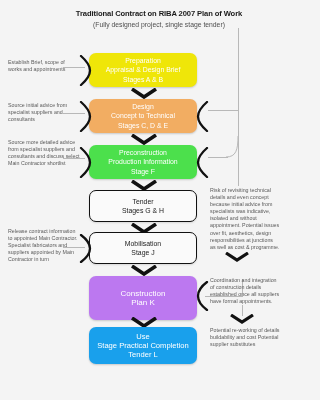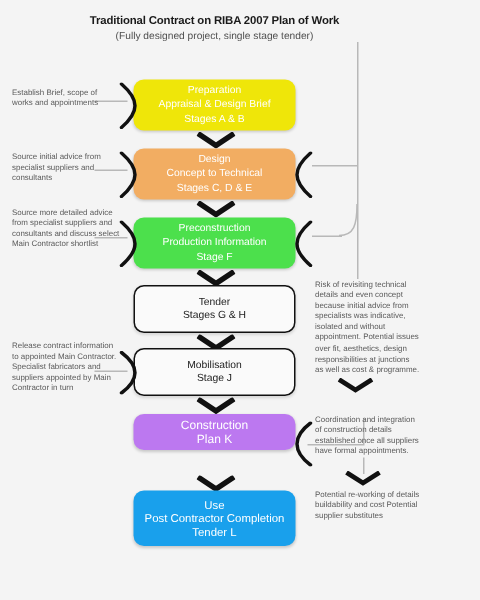--- a/index.html
+++ b/index.html
@@ -7,21 +7,21 @@
     width:286px;height:400px;
     background:#f4f4f4;
     font-family:"Liberation Sans", sans-serif;
     position:relative;
     overflow:hidden;
     color:#4a4a4a;
   }
   #canvas{position:absolute;inset:0;}
 
   
-  .title-wrap{position:absolute;left:0;top:8px;width:286px;text-align:center;}
+  .title-wrap{position:absolute;left:16px;top:8px;width:286px;text-align:center;}
   .title{font-size:7.6px;font-weight:bold;color:#1a1a1a;letter-spacing:-0.1px;line-height:11px;}
   .subtitle{font-size:6.8px;color:#4f4f4f;line-height:10px;margin-top:1px;}
 
   
   .box{
     position:absolute;
     left:89px;width:108px;
     border-radius:7px;
     display:flex;flex-direction:column;
     align-items:center;justify-content:center;
@@ -179,21 +179,21 @@
     </svg>
   </div>
   <div class="note left" style="top:228px;">Release contract information to appointed Main Contractor. Specialist fabricators and suppliers appointed by Main Contractor in turn</div>
 
   <div class="chev" style="top:265px;">
     <svg width="26" height="11" viewBox="0 0 26 11">
       <path d="M1 1 L13 9 L25 1" stroke="#111" stroke-width="3.6" fill="none" stroke-linejoin="miter"></path>
     </svg>
   </div>
 
-  <div class="box light" style="top:276px;height:24px;background:#BC78F0;">
+  <div class="box light" style="top:276px;height:44px;background:#BC78F0;">
     <div class="ln" style="font-size:8px;">Construction</div>
     <div class="ln" style="font-size:8px;">Plan K</div>
   </div>
   <div class="brk" style="left:196px;top:281px;">
     <svg width="13" height="30" viewBox="0 0 13 30">
       <path d="M11 1 C3 7 2 12 2 15 C2 18 3 23 11 29" stroke="#111" stroke-width="2.3" fill="none" stroke-linecap="round"></path>
     </svg>
   </div>
   <div class="note right" style="top:277px;">Coordination and integration of construction details established once all suppliers have formal appointments.</div>
   <div class="chev" style="left:230px;top:314px;width:24px;height:10px;">
@@ -203,18 +203,18 @@
   </div>
 
   <div class="chev" style="top:317px;">
     <svg width="26" height="11" viewBox="0 0 26 11">
       <path d="M1 1 L13 9 L25 1" stroke="#111" stroke-width="3.6" fill="none" stroke-linejoin="miter"></path>
     </svg>
   </div>
 
   <div class="box light" style="top:327px;height:37px;background:#19A0EC;text-align:right;">
     <div class="ln" style="font-size:7.6px;">Use</div>
-    <div class="ln" style="font-size:7.6px;">Post Contractor Completion</div>
+    <div class="ln" style="font-size:7.6px;">Stage Practical Completion</div>
     <div class="ln" style="font-size:7.6px;">Tender L</div>
   </div>
   <div class="note right" style="top:327px;">Potential re-working of details buildability and cost Potential supplier substitutes</div>
 
 </div>
 
 </body></html>

